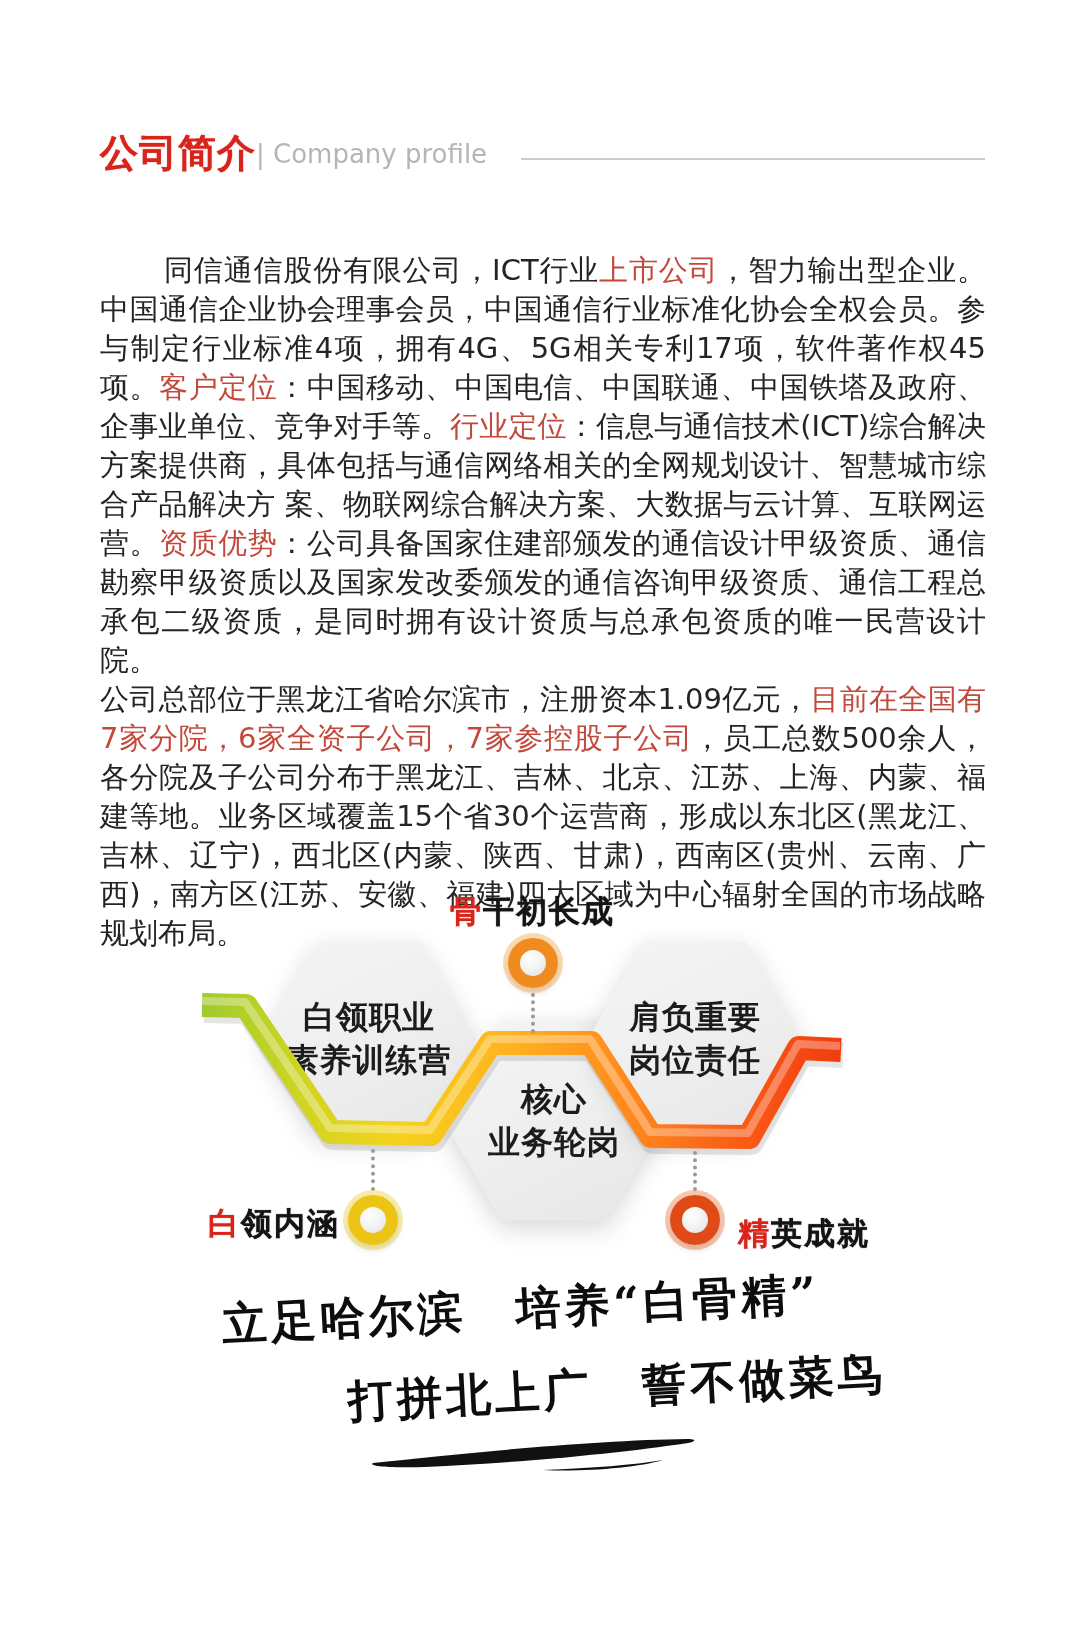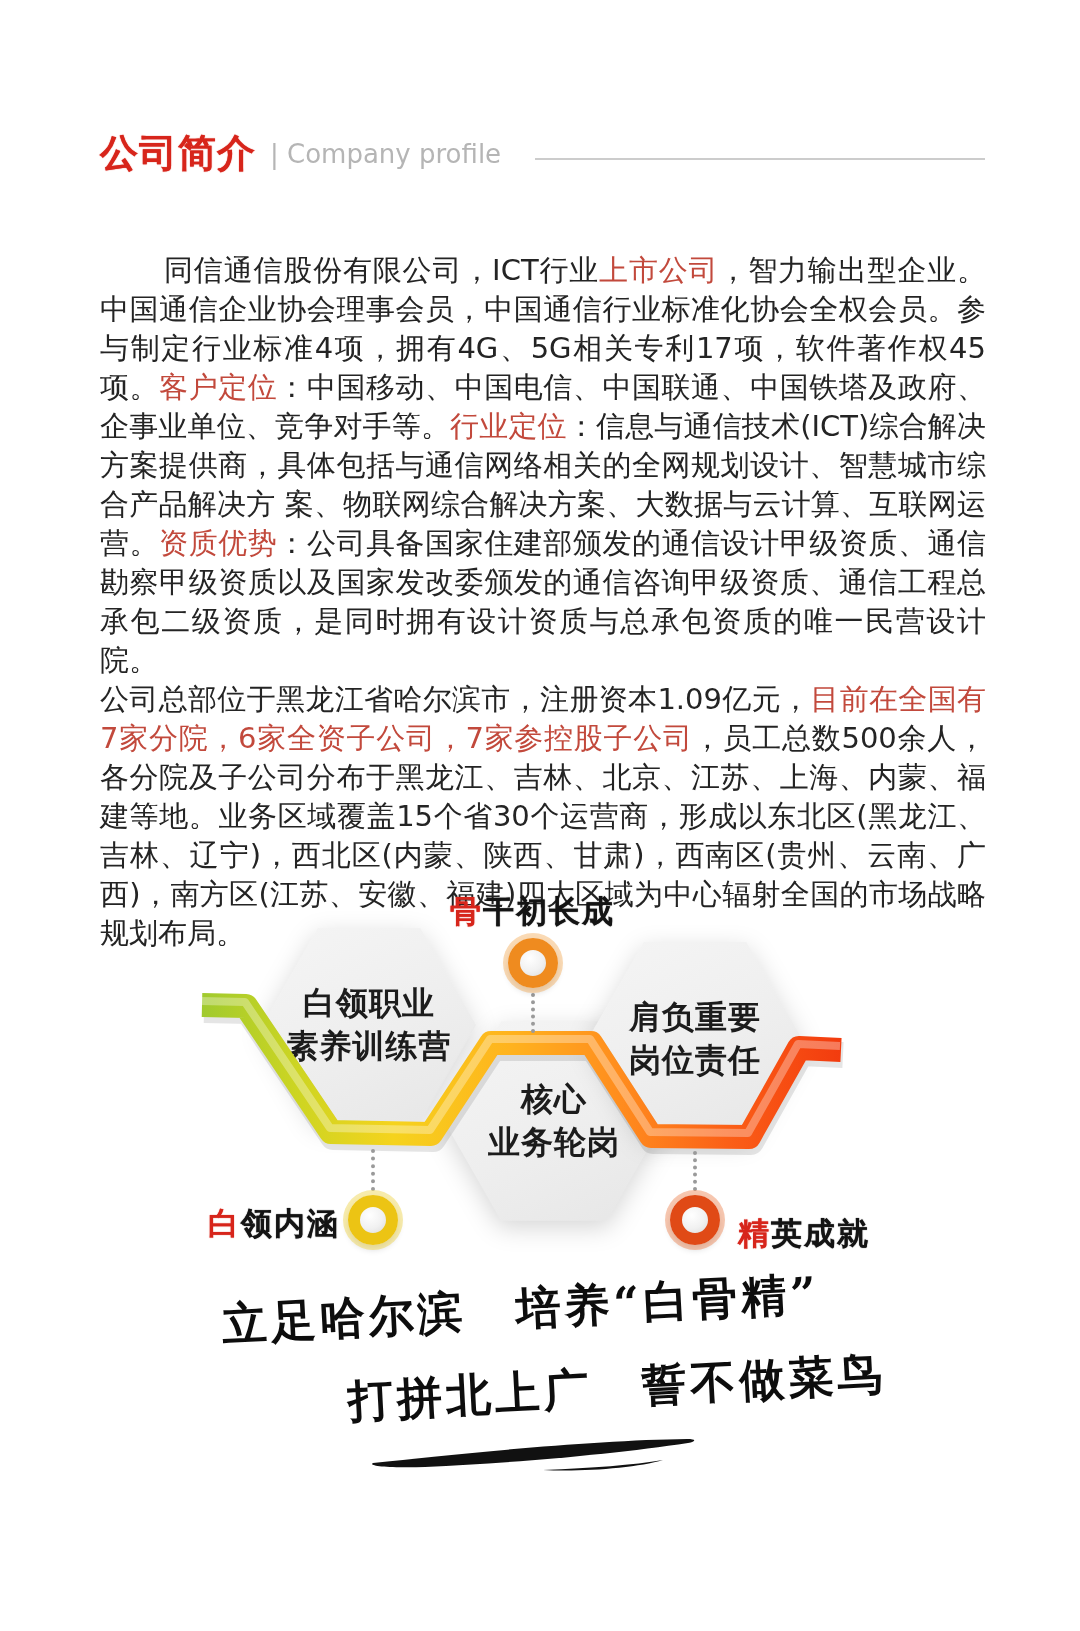--- a/index.html
+++ b/index.html
@@ -9,36 +9,36 @@
     --sub-gray:#b5b5b5;
     --rule-gray:#cccccc;
   }
   *{margin:0;padding:0;box-sizing:border-box;}
   body{width:1080px;height:1631px;background:#fff;font-family:"DejaVu Sans","Liberation Sans",sans-serif;}
   .page{position:relative;width:1080px;height:1631px;background:#ffffff;overflow:hidden;}
 
   
   .sec-header{position:absolute;left:100px;right:95px;display:flex;align-items:center;}
   .sec-title{font-size:38px;font-weight:bold;color:var(--accent);letter-spacing:1px;white-space:nowrap;text-shadow:0 0 1px var(--accent);}
-  .sec-sub{font-size:26px;color:var(--sub-gray);margin-left:14px;white-space:nowrap;}
+  .sec-sub{font-size:26px;color:var(--sub-gray);margin-left:0;white-space:nowrap;}
   .sec-rule{flex:1;height:2px;background:var(--rule-gray);margin-left:34px;margin-top:10px;}
 
   
   .profile-text{position:absolute;left:100px;width:886px;top:212px;font-size:29px;line-height:39px;color:var(--ink);text-align:justify;margin-top:39px;}
   .profile-text p.indent{text-indent:64px;}
   .red{color:var(--body-red);}
 
   
   .diagram{position:absolute;left:0;top:855px;width:1080px;height:440px;}
   .hex{position:absolute;filter:drop-shadow(0 7px 12px rgba(0,0,0,0.16));}
   .hex-inner{width:100%;height:100%;clip-path:polygon(26% 2%,74% 2%,100% 50%,74% 98%,26% 98%,0% 50%);
     background:linear-gradient(155deg,#f5f5f5 0%,#eeeeee 55%,#e6e6e6 100%);
     display:flex;flex-direction:column;align-items:center;justify-content:center;}
   .hex-line{font-size:32px;font-weight:bold;color:#1c1c1c;line-height:1.35;letter-spacing:1px;white-space:nowrap;}
-  .hex-left{left:262px;top:69px;width:214px;height:202px;}
+  .hex-left{left:262px;top:83px;width:214px;height:202px;}
   .hex-mid{left:444px;top:162px;width:220px;height:208px;}
   .hex-right{left:588px;top:83px;width:214px;height:202px;}
 
   .ribbon-svg{position:absolute;left:0;top:0;width:1080px;height:440px;pointer-events:none;}
 
   .node{position:absolute;width:50px;height:50px;border-radius:50%;
     background:radial-gradient(circle at 38% 32%,#ffffff 0%,#f1f1f1 55%,#dadada 100%);}
   .node-top{left:508px;top:83px;border:12px solid #ef8b1f;box-shadow:0 0 0 5px rgba(245,173,92,0.45),0 4px 7px rgba(0,0,0,0.18);}
   .node-left{left:348px;top:340px;border:12px solid #ecc414;box-shadow:0 0 0 5px rgba(240,216,90,0.5),0 4px 7px rgba(0,0,0,0.18);}
   .node-right{left:670px;top:340px;border:12px solid #e04a16;box-shadow:0 0 0 5px rgba(238,130,80,0.45),0 4px 7px rgba(0,0,0,0.18);}

